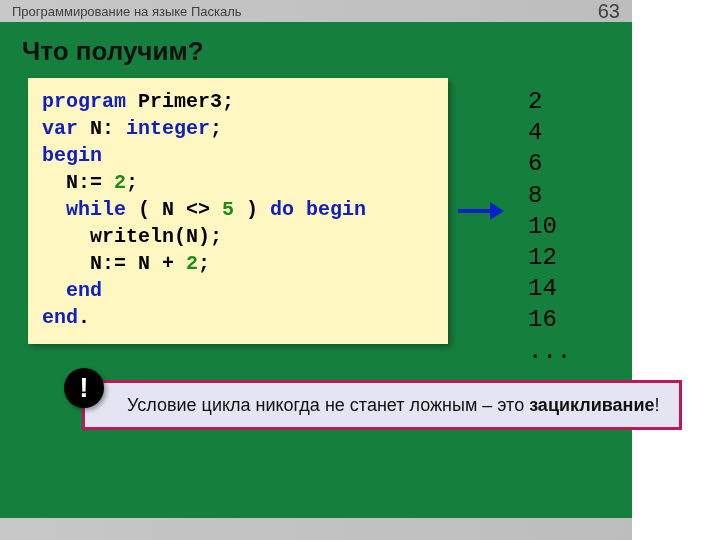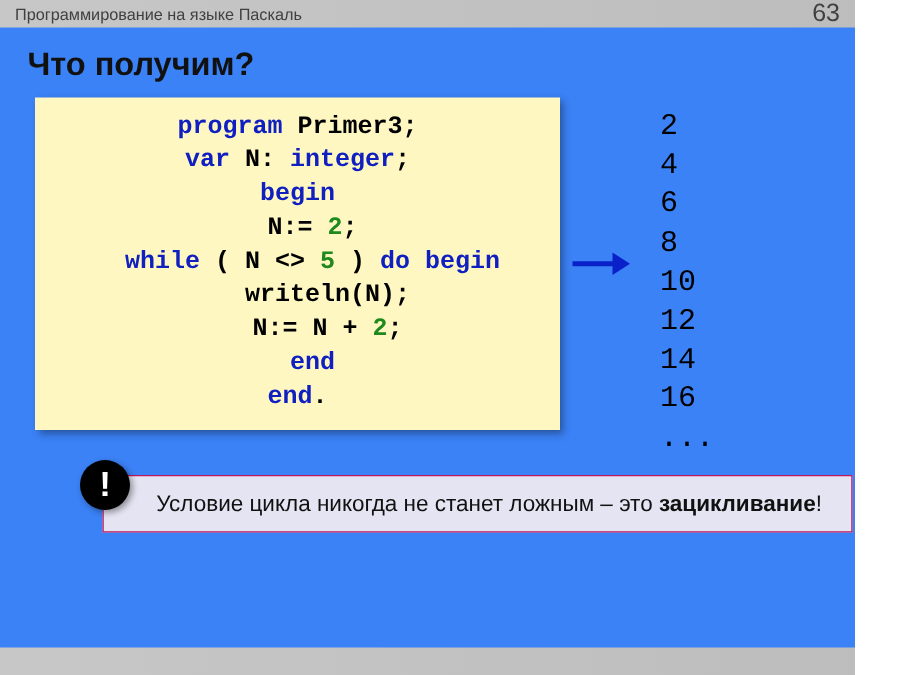--- a/index.html
+++ b/index.html
@@ -1,45 +1,44 @@
 <!DOCTYPE html>
 <html><head>
 <meta charset="utf-8">
 <style>
   * { box-sizing: border-box; margin: 0; padding: 0; }
   html, body { width: 720px; height: 540px; font-family: Arial, Helvetica, sans-serif; background: #fff; }
-  .slide { width: 684px; height: 540px; position: relative; background: #3b82f6; padding-left: 36px; }
+  .slide { width: 632px; height: 540px; position: relative; background: #15803d; padding-left: 36px; }
   .top-strip { position: absolute; top: 0; left: 0; right: 0; height: 22px; background: linear-gradient(to right, #c7c7c7, #bdbdbd); display: flex; align-items: center; padding: 0 12px; justify-content: space-between; }
   .top-strip .course { color: #404040; font-size: 13px; }
   .top-strip .page-num { color: #404040; font-size: 20px; font-weight: normal; }
   .title { position: absolute; top: 36px; left: 22px; font-size: 26px; font-weight: bold; color: #111; }
   .code-box {
     position: absolute; top: 78px; left: 28px; width: 420px; height: 266px;
     background: #fff7c2;
     box-shadow: 3px 3px 6px rgba(0,0,0,0.35);
     padding: 10px 14px;
-    text-align: center;
   }
   .code-box pre { font-family: "Courier New", monospace; font-size: 20px; font-weight: bold; line-height: 1.35; white-space: pre; }
   .tok-kw { color: #1020c0; }
   .tok-type { color: #1020c0; }
   .tok-num { color: #1e8a1e; }
   .tok-plain { color: #000; }
   .arrow {
     position: absolute; top: 198px; left: 456px; width: 48px; height: 26px;
   }
   .output {
     position: absolute; top: 86px; left: 528px;
     font-family: "Courier New", monospace; font-size: 24px; line-height: 1.3;
     white-space: pre;
   }
   .note-wrap { position: absolute; top: 380px; left: 82px; width: 600px; }
   .note-box {
     background: #e4e4f2;
-    border: 1px solid #be185d;
+    border: 3px solid #be185d;
     padding: 10px 12px 10px 42px;
     font-size: 18px;
     color: #111;
     line-height: 1.35;
   }
   .note-bold { font-weight: bold; }
   .bang {
     position: absolute; left: -18px; top: -12px; width: 40px; height: 40px;
     background: #000; border-radius: 50%;
     color: #fff; font-size: 28px; font-weight: bold;

